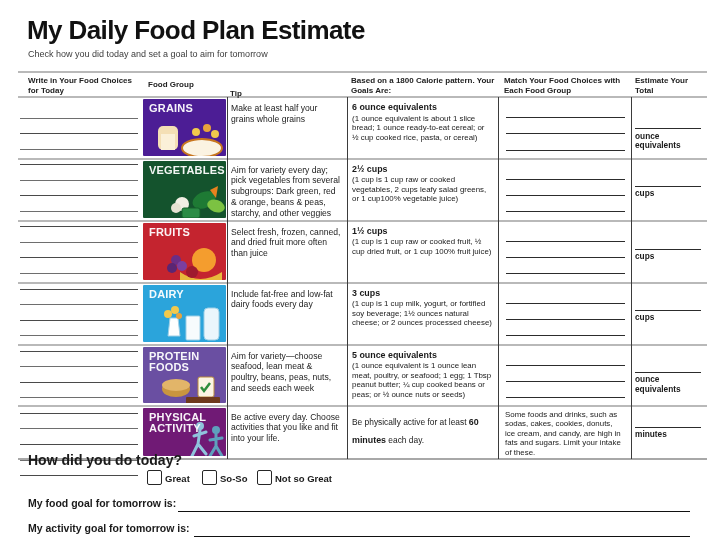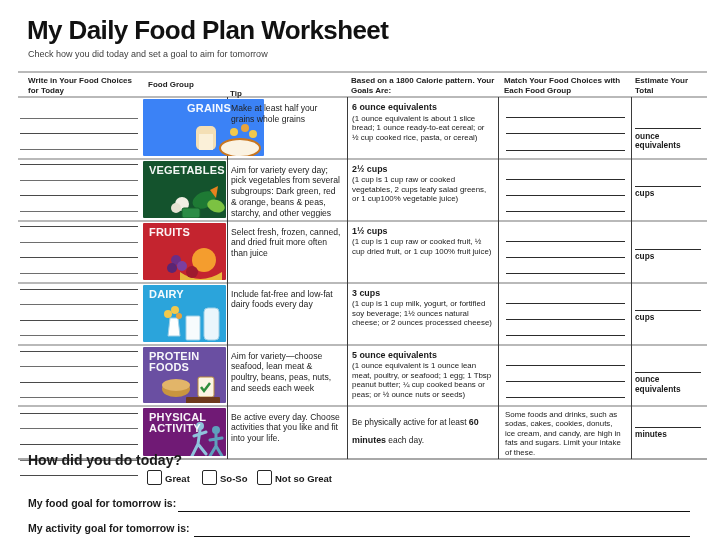--- a/index.html
+++ b/index.html
@@ -41,21 +41,21 @@
   .cb{position:absolute;top:470px;width:13px;height:13px;border:1.6px solid #262626;border-radius:2px;background:#fff;}
   .cb-label{position:absolute;top:473px;font-size:9.5px;font-weight:700;}
   .goal-label{position:absolute;left:28px;font-size:10.5px;font-weight:700;}
   .fill-line{position:absolute;height:1.3px;background:#111;}
 </style>
 </head>
 <body>
 
 <div class="page">
 
-  <div class="title">My Daily Food Plan Worksheet</div>
+  <div class="title">My Daily Food Plan Estimate</div>
   <div class="subtitle">Check how you did today and set a goal to aim for tomorrow</div>
 
   <div class="hline" style="top:71px"></div>
   <div class="hline" style="top:95.5px"></div>
   <div class="hline" style="top:158px"></div>
   <div class="hline" style="top:220px"></div>
   <div class="hline" style="top:282px"></div>
   <div class="hline" style="top:344px"></div>
   <div class="hline" style="top:405px"></div>
   <div class="hline" style="top:458px;background:#a8a8a8;"></div>
@@ -93,21 +93,21 @@
       <div class="blank-line"></div>
       <div class="blank-line"></div>
       <div class="blank-line"></div>
       <div class="blank-line"></div>
       <div class="blank-line"></div>
       <div class="blank-line"></div>
       <div class="blank-line"></div>
     </div>
 
   <div class="row" style="top:97px;height:61.5px;">
-    <div class="badge" style="background: #3b82f6; padding-left: 38px;">
+    <div class="badge" style="background: #4c1d95;">
       <div class="badge-label">GRAINS</div>
       <svg class="illus" width="74" height="38">
         <rect x="6" y="6" width="20" height="24" rx="5" fill="#F4DFB5"></rect>
         <rect x="9" y="14" width="14" height="16" fill="#FBF0D8"></rect>
         <ellipse cx="50" cy="28" rx="20" ry="9" fill="#FBF3E2" stroke="#C8761F" stroke-width="2"></ellipse>
         <circle cx="44" cy="12" r="4" fill="#F2C94C"></circle>
           <circle cx="55" cy="8" r="4" fill="#E8A33C"></circle>
         <circle cx="63" cy="14" r="4" fill="#F2C94C"></circle>
       </svg>
     </div>

